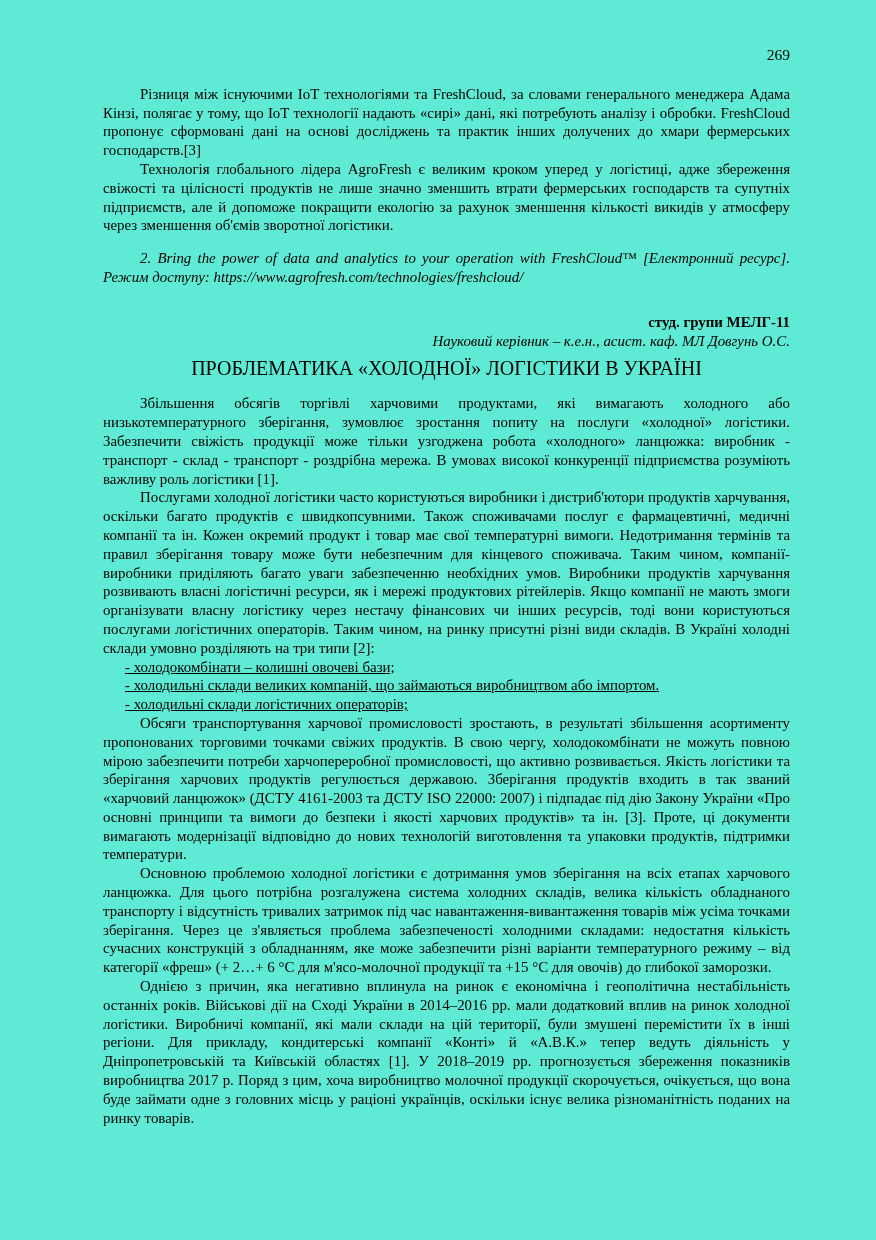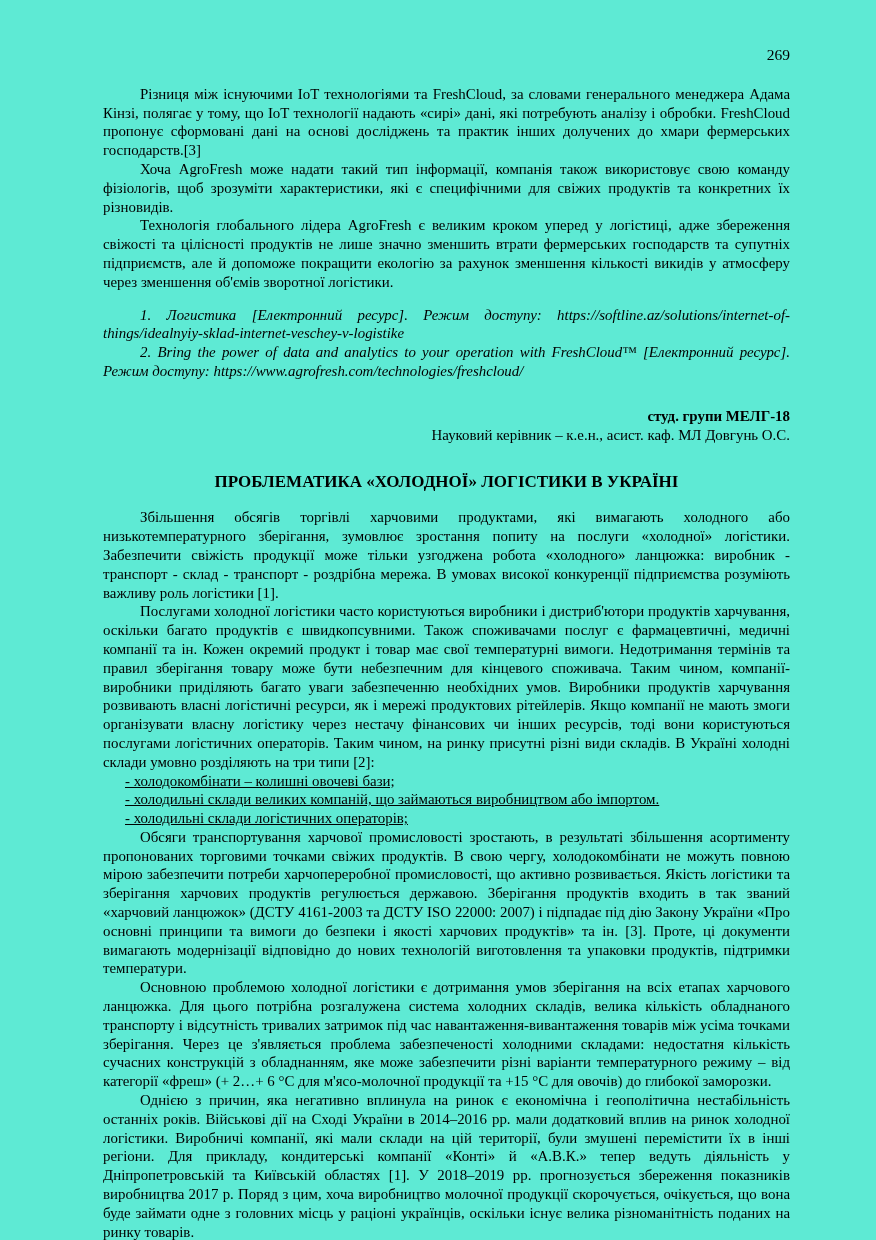--- a/index.html
+++ b/index.html
@@ -40,56 +40,54 @@
   }
   .author-block {
     margin-top: 26px;
     text-align: right;
   }
   .author-block p {
     text-align: right;
     text-indent: 0;
   }
   .bold { font-weight: bold; }
-  .italic { }
+  .italic { font-style: italic; }
   .title {
-    margin: 28px 0 0 0;
+    margin: 8px 0 0 0;
     text-align: center;
-    font-size: 17px;
-    font-weight: bold;
+    font-size: 20px;
+    font-weight: normal;
     line-height: 20px;
   }
   .body-section {
     margin-top: 16px;
   }
   .list-item {
     text-indent: 22px;
     text-decoration: underline;
   }
 </style>
 </head>
 <body>
 
 <div class="page">
 
   <div class="page-number">269</div>
 
   <div class="top-section">
     <p>Різниця між існуючими IoT технологіями та FreshCloud, за словами генерального менеджера Адама Кінзі, полягає у тому, що IoT технології надають «сирі» дані, які потребують аналізу і обробки. FreshCloud пропонує сформовані дані на основі досліджень та практик інших долучених до хмари фермерських господарств.[3]</p>
-    <p>Хоча AgroFresh може надати такий тип інформації, компанія також використовує свою команду фізіологів, щоб зрозуміти характеристики, які є специфічними для свіжих продуктів та конкретних їх різновидів.</p>
     <p>Технологія глобального лідера AgroFresh є великим кроком уперед у логістиці, адже збереження свіжості та цілісності продуктів не лише значно зменшить втрати фермерських господарств та супутніх підприємств, але й допоможе покращити екологію за рахунок зменшення кількості викидів у атмосферу через зменшення об'ємів зворотної логістики.</p>
   </div>
 
   <div class="references">
-    <p>1. Логистика [Електронний ресурс]. Режим доступу: https://softline.az/solutions/internet-of-things/idealnyiy-sklad-internet-veschey-v-logistike</p>
     <p>2. Bring the power of data and analytics to your operation with FreshCloud™ [Електронний ресурс]. Режим доступу: https://www.agrofresh.com/technologies/freshcloud/</p>
   </div>
 
   <div class="author-block">
-    <p class="bold">студ. групи МЕЛГ-18</p>
+    <p class="bold">студ. групи МЕЛГ-11</p>
     <p class="italic">Науковий керівник – к.е.н., асист. каф. МЛ Довгунь О.С.</p>
   </div>
 
   <h1 class="title">ПРОБЛЕМАТИКА «ХОЛОДНОЇ» ЛОГІСТИКИ В УКРАЇНІ</h1>
 
   <div class="body-section">
     <p>Збільшення обсягів торгівлі харчовими продуктами, які вимагають холодного або низькотемпературного зберігання, зумовлює зростання попиту на послуги «холодної» логістики. Забезпечити свіжість продукції може тільки узгоджена робота «холодного» ланцюжка: виробник - транспорт - склад - транспорт - роздрібна мережа. В умовах високої конкуренції підприємства розуміють важливу роль логістики [1].</p>
     <p>Послугами холодної логістики часто користуються виробники і дистриб'ютори продуктів харчування, оскільки багато продуктів є швидкопсувними. Також споживачами послуг є фармацевтичні, медичні компанії та ін. Кожен окремий продукт і товар має свої температурні вимоги. Недотримання термінів та правил зберігання товару може бути небезпечним для кінцевого споживача. Таким чином, компанії-виробники приділяють багато уваги забезпеченню необхідних умов. Виробники продуктів харчування розвивають власні логістичні ресурси, як і мережі продуктових рітейлерів. Якщо компанії не мають змоги організувати власну логістику через нестачу фінансових чи інших ресурсів, тоді вони користуються послугами логістичних операторів. Таким чином, на ринку присутні різні види складів. В Україні холодні склади умовно розділяють на три типи [2]:</p>
     <p class="list-item">- холодокомбінати – колишні овочеві бази;</p>
     <p class="list-item">- холодильні склади великих компаній, що займаються виробництвом або імпортом.</p>

